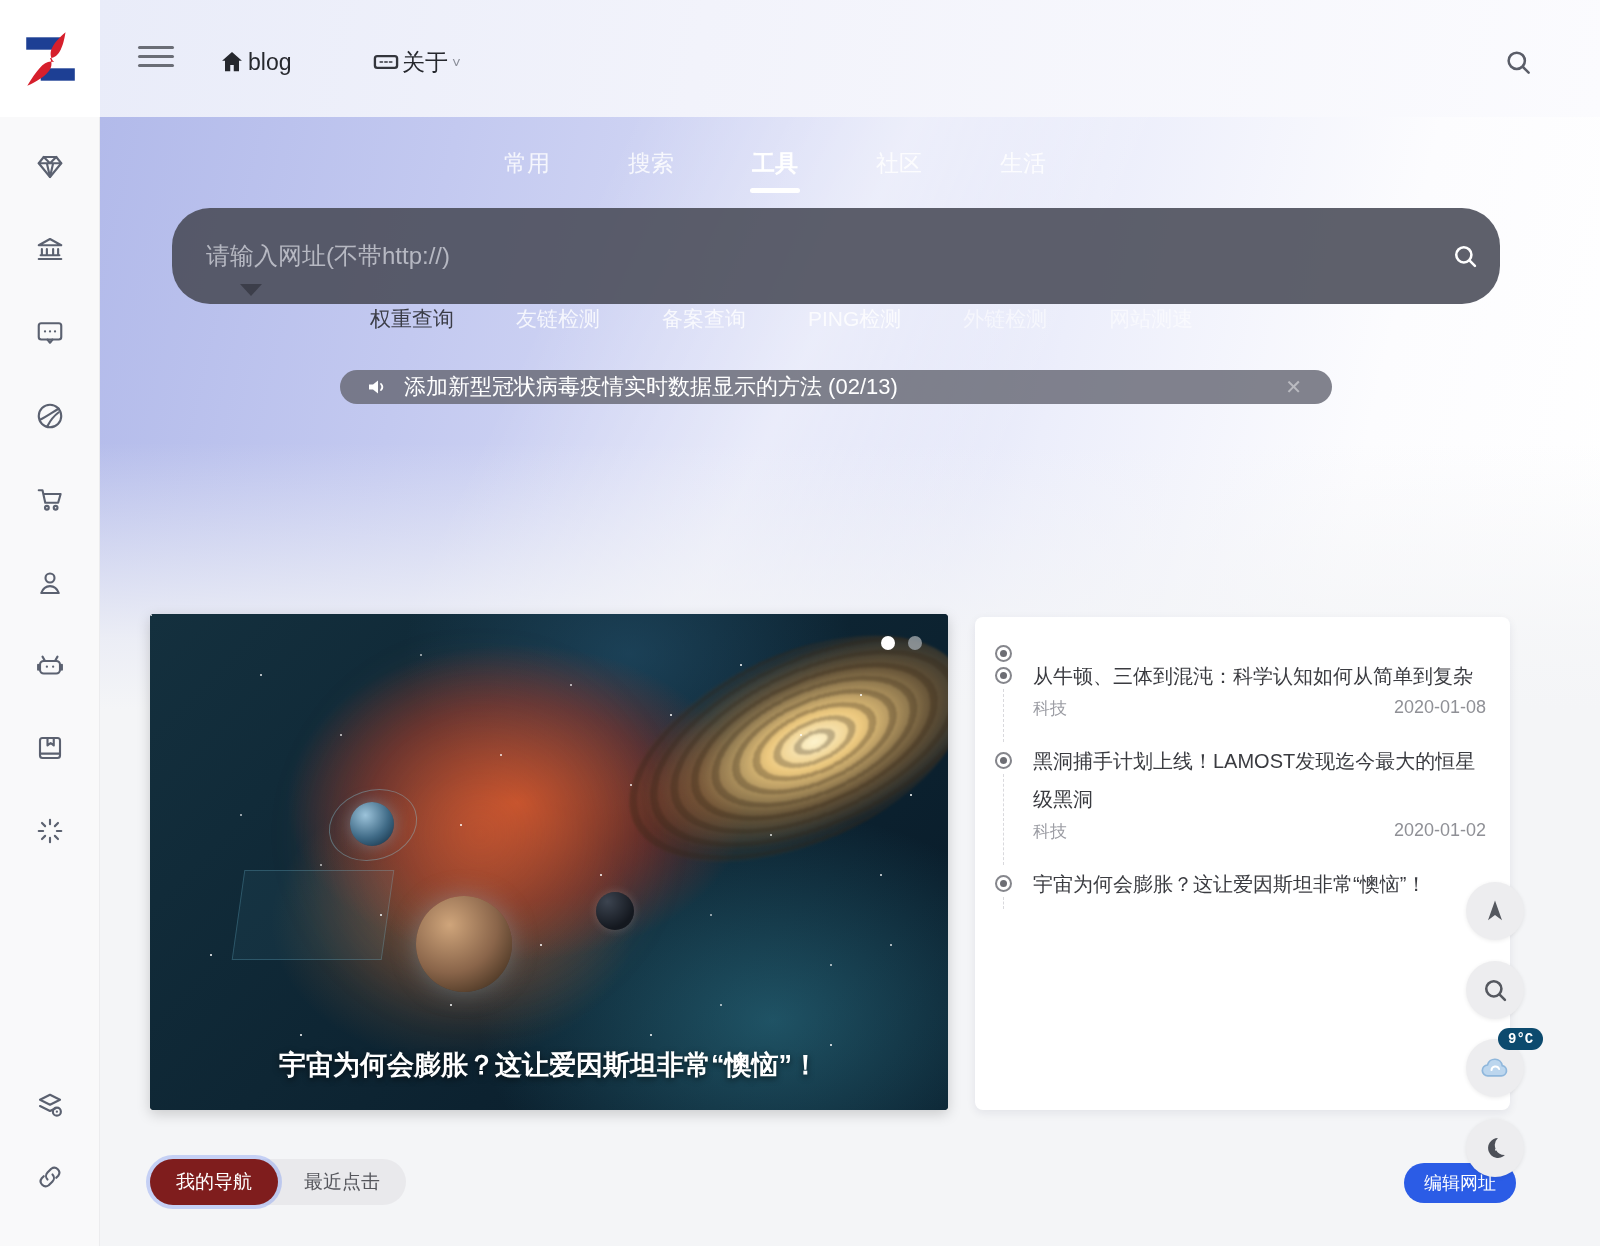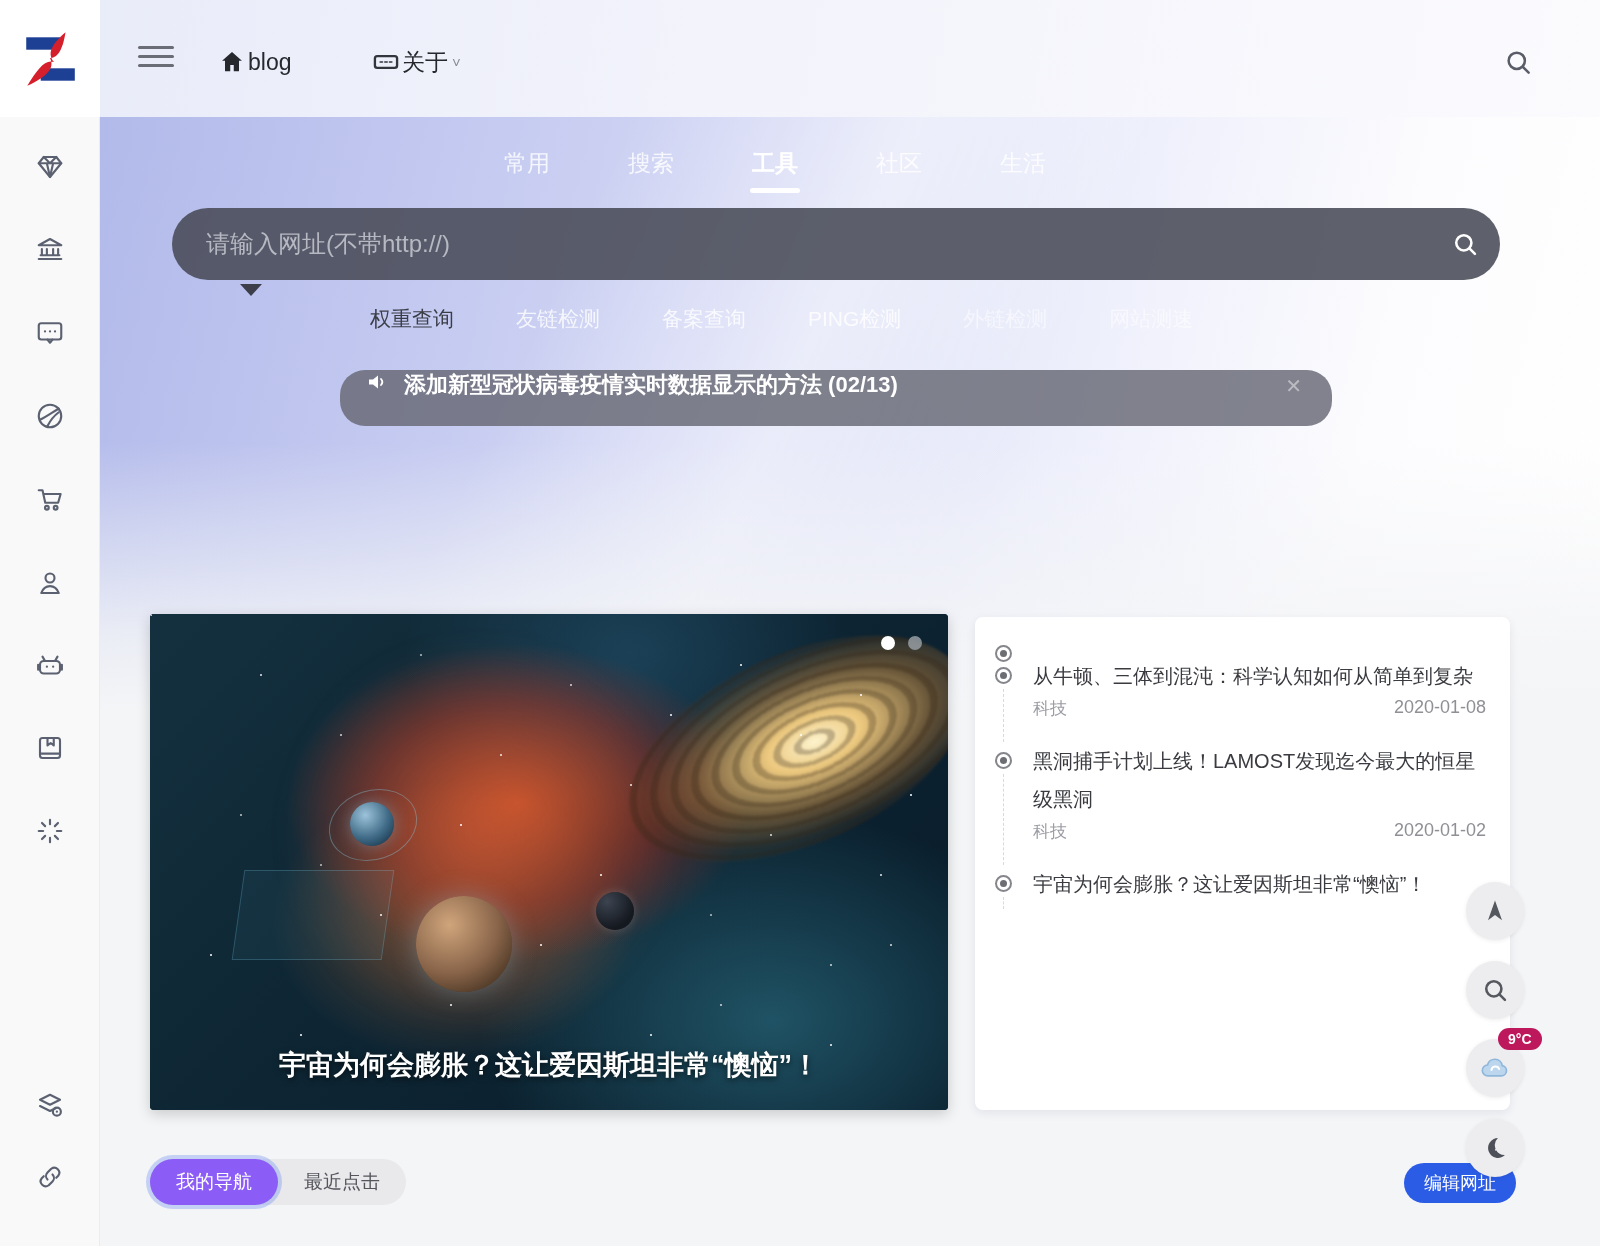--- a/index.html
+++ b/index.html
@@ -40,42 +40,42 @@
   
   .main-tabs { position:absolute; left:100px; top:142px; width:1350px; display:flex;
     justify-content:center; gap:70px; z-index:4; }
   .main-tab { font-size:23px; color:rgba(255,255,255,.78); padding:6px 4px 14px; cursor:pointer;
     position:relative; text-shadow:0 0 1px rgba(255,255,255,.2); }
   .main-tab.active { color:#ffffff; font-weight:bold; }
   .main-tab.active::after { content:""; position:absolute; left:2px; right:2px; bottom:0;
     height:5px; border-radius:3px; background:#ffffff; }
 
   
-  .searchbar { position:absolute; left:172px; top:208px; width:1328px; height:72px;
+  .searchbar { position:absolute; left:172px; top:208px; width:1328px; height:96px;
     background:rgba(72,74,86,.88); border-radius:38px; z-index:4; display:flex; align-items:center; }
   .searchbar input { flex:1; background:transparent; border:none; outline:none;
     padding:0 30px 0 34px; font-size:24px; color:#e8e8ee; font-family:inherit; }
   .searchbar input::placeholder { color:#b6b8c2; }
   .search-go { width:70px; height:76px; display:flex; align-items:center; justify-content:center;
     cursor:pointer; }
   .caret-down { position:absolute; left:240px; top:284px; width:0; height:0; z-index:4;
     border-left:11px solid transparent; border-right:11px solid transparent;
     border-top:12px solid #3c3e4a; }
 
   
   .sub-tabs { position:absolute; left:100px; top:305px; width:1350px; display:flex; z-index:4;
     padding-left:270px; gap:62px; }
   .sub-tab { font-size:21px; color:rgba(255,255,255,.8); cursor:pointer; white-space:nowrap; }
   .sub-tab.active { color:#3b3d47; font-weight:normal; }
   .sub-tab.faint { color:rgba(255,255,255,.55); }
 
   
-  .announce { position:absolute; left:340px; top:370px; width:992px; height:56px; z-index:4;
-    background:rgba(102,104,116,.82); border-radius:25px; display:flex; 
-    padding:0 26px; color:#ffffff;font-weight:bold; }
+  .announce { position:absolute; left:340px; top:370px; width:992px; height:34px; z-index:4;
+    background:rgba(102,104,116,.82); border-radius:25px; display:flex; align-items:center;
+    padding:0 26px; color:#ffffff; }
   .announce .atext { font-size:22px; margin-left:14px; flex:1; white-space:nowrap; overflow:hidden; }
   .announce .aclose { color:rgba(255,255,255,.45); font-size:20px; cursor:pointer; padding:4px; }
 
   
   .carousel { position:absolute; left:150px; top:614px; width:798px; height:496px; z-index:4;
     border-radius:4px; overflow:hidden; background:#0c2330; box-shadow:0 4px 14px rgba(0,0,0,.18); cursor:pointer; }
   .space { position:absolute; inset:0;
     background:
       radial-gradient(320px 220px at 46% 38%, rgba(236,88,38,.75), rgba(190,50,30,.4) 45%, transparent 72%),
       radial-gradient(260px 200px at 38% 62%, rgba(220,120,50,.4), transparent 70%),
@@ -136,35 +136,35 @@
   .ntext { font-size:20px; color:#3a3b40; line-height:38px; }
   .nmeta { display:flex; justify-content:space-between; margin-top:2px; }
   .ncat { font-size:17px; color:#9b9ca3; }
   .ndate { font-size:18px; color:#8f9096; }
 
   
   .foot-tabs { position:absolute; left:150px; top:1159px; height:46px; background:#e9e9ec;
     border-radius:23px; display:flex; align-items:center; z-index:4; }
   .foot-tab { font-size:19px; color:#55565c; padding:0 26px; line-height:46px; cursor:pointer;
     border-radius:23px; white-space:nowrap; }
-  .foot-tab.active { background:#8b5cf6; color:#ffffff; box-shadow:0 0 0 4px rgba(110,140,240,.35); }
+  .foot-tab.active { background:#7f1d1d; color:#ffffff; box-shadow:0 0 0 4px rgba(110,140,240,.35); }
   .edit-btn { position:absolute; left:1404px; top:1163px; height:40px; padding:0 20px; z-index:4;
     background:#2b5ce6; color:#fff; font-size:18px; line-height:40px; border-radius:20px;
     border:none; cursor:pointer; font-family:inherit; }
 
   
   .float-btn { position:absolute; width:58px; height:58px; border-radius:50%; background:#ededef;
     display:flex; align-items:center; justify-content:center; cursor:pointer; z-index:7;
     box-shadow:0 1px 4px rgba(0,0,0,.08); }
   .fb-top { left:1466px; top:882px; }
   .fb-search { left:1466px; top:961px; }
   .fb-weather { left:1466px; top:1039px; }
   .fb-moon { left:1466px; top:1119px; }
-  .temp-badge { position:absolute; left:1498px; top:1028px; z-index:8; background:#be185d;
-    color:#fff; font-size:14px; font-weight:bold; padding:3px 10px; border-radius:12px; }
+  .temp-badge { position:absolute; left:1498px; top:1028px; z-index:8; background:#0c4a6e;
+    color:#fff; font-size:14px; font-weight:bold; padding:3px 10px; border-radius:12px;font-family:Liberation Mono, monospace; }
 
   svg.oicon { stroke:#5b6170; fill:none; stroke-width:1.7; stroke-linecap:round; stroke-linejoin:round; }
 </style>
 </head>
 <body>
 
 <div class="header-bg"></div>
 <div class="hero-bg"></div>
 
 <nav class="sidebar">

